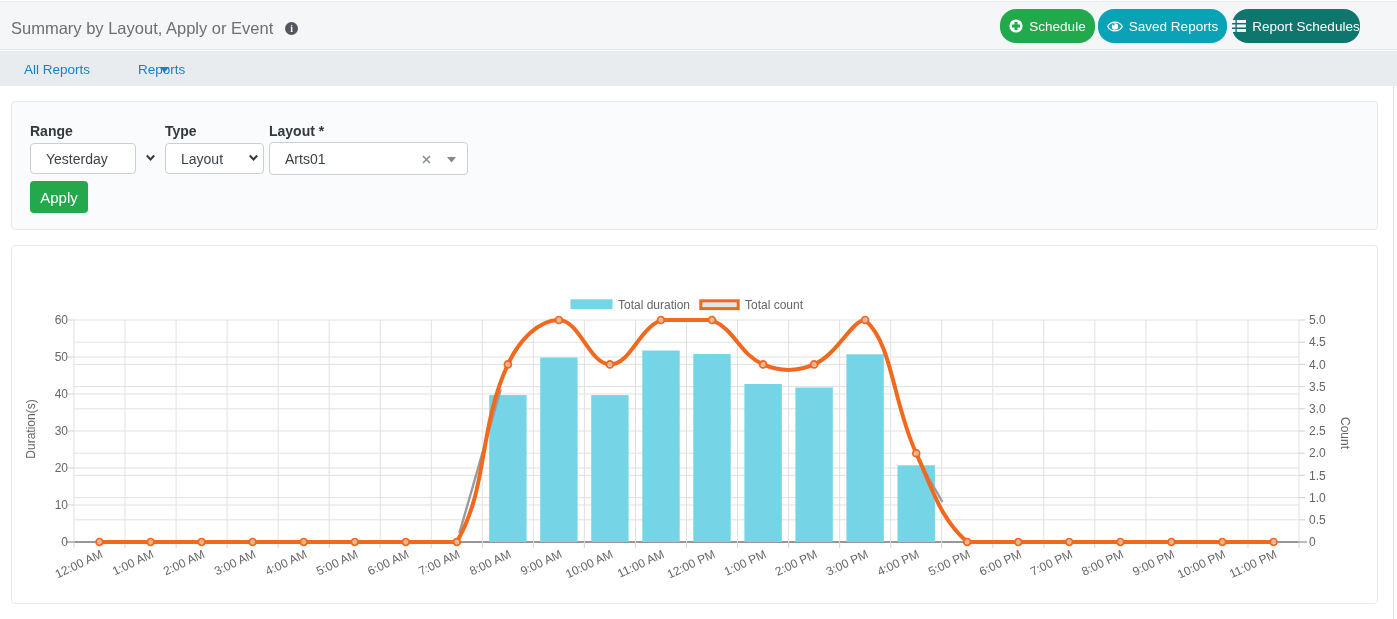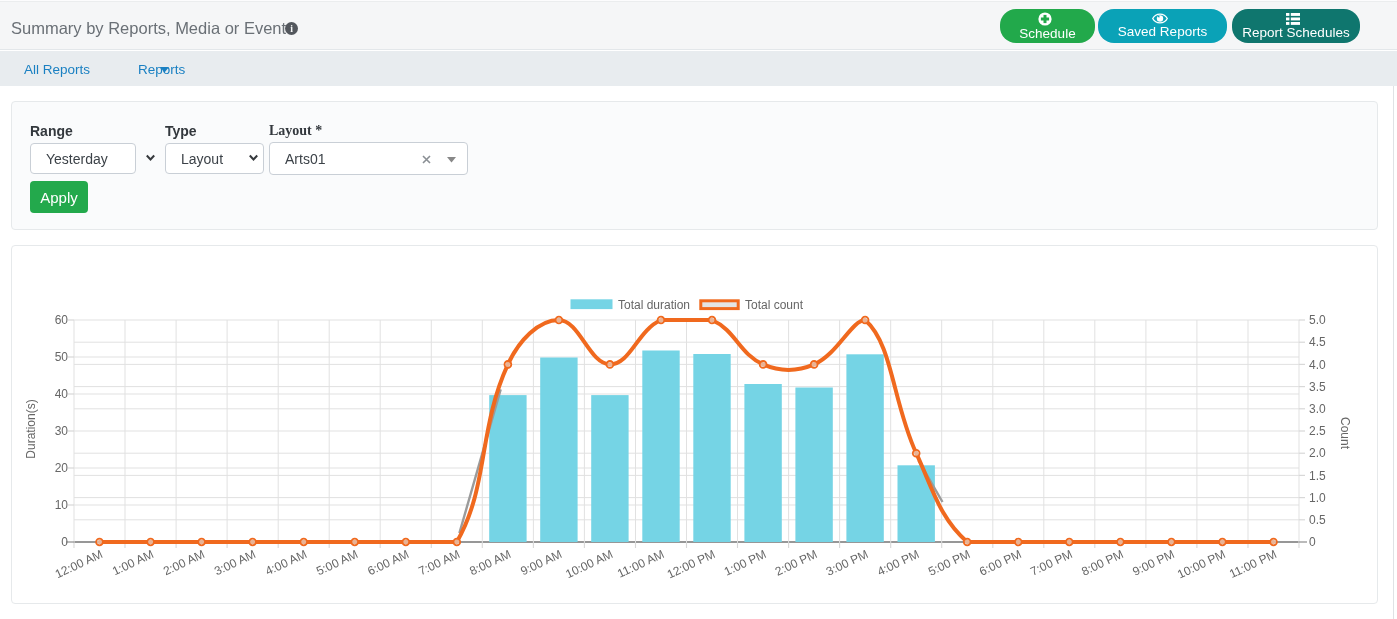--- a/index.html
+++ b/index.html
@@ -1,37 +1,37 @@
 <!DOCTYPE html>
 <html><head>
 <meta charset="utf-8">
 <style>
 * { margin:0; padding:0; box-sizing:border-box; }
 body { width:1397px; height:619px; position:relative; font-family:"Liberation Sans", sans-serif; background:#fff; overflow:hidden; }
 .band1 { position:absolute; left:0; top:0; width:1397px; height:50px; background:#f5f6f7; border-bottom:1px solid #e3e7ea; }
 .band2 { position:absolute; left:0; top:51px; width:1397px; height:35px; background:#e8ecef; }
 .title { position:absolute; left:11px; top:19px; font-size:16.5px; color:#6a7076; }
 .info { position:absolute; left:285px; top:22px; width:13px; height:13px; }
-.btn { position:absolute; top:9px; height:34px; border-radius:16px; color:#fff; font-size:13.5px; display:flex; align-items:center; justify-content:center;flex-direction:column; }
+.btn { position:absolute; top:9px; height:34px; border-radius:16px; color:#fff; font-size:13.5px; display:flex; align-items:center; justify-content:center; }
 .btn svg { margin-right:6px; }
 .navlink { position:absolute; font-size:13.5px; color:#1a80c2; top:62px; }
 .card { position:absolute; left:11px; width:1367px; border:1px solid #e6e9eb; border-radius:4px; }
 .card1 { top:101px; height:129px; background:#fafbfc; }
 .card2 { top:245px; height:359px; background:#fff; }
 .flabel { position:absolute; top:123px; font-size:14px; font-weight:bold; color:#33383d;text-align:center; }
 .sel { position:absolute; top:143px; height:31px; background:#fff; border:1px solid #c9cfd6; border-radius:4px; font-size:14px; color:#3c4248; display:flex; align-items:center; padding-left:15px; }
 .apply { position:absolute; left:30px; top:181px; width:58px; height:32px; background:#23a94c; border-radius:4px; color:#fff; font-size:15px; display:flex; align-items:center; justify-content:center; }
 .vline { position:absolute; left:1393px; top:86px; width:1px; height:533px; background:#dfe2e5; }
 </style>
 </head>
 <body>
 <div class="band1"></div>
 <div style="position:absolute;left:0;top:0;width:1397px;height:2px;background:#fcfcfd;border-bottom:1px solid #ebedee;"></div>
 <div class="band2"></div>
-<div class="title">Summary by Reports, Media or Event</div>
+<div class="title">Summary by Layout, Apply or Event</div>
 <svg class="info" viewBox="0 0 16 16">
     <circle cx="8" cy="8" r="8" fill="#53575d"></circle>
     <text x="8" y="12.6" text-anchor="middle" font-family="Liberation Serif, serif" font-weight="bold" font-size="12" fill="#f5f6f7">i</text>
   </svg>
 
 <div class="btn" style="left:1000px;width:95px;background:#22a94b;">
 <svg width="14" height="14" viewBox="0 0 14 14">
       <circle cx="7" cy="7" r="6.6" fill="#fff"></circle>
       <line x1="7" y1="2.9" x2="7" y2="11.1" stroke="#22a94b" stroke-width="3"></line>
       <line x1="2.9" y1="7" x2="11.1" y2="7" stroke="#22a94b" stroke-width="3"></line>
@@ -64,21 +64,21 @@
 <div class="navlink" style="left:107px;margin-left:31px;">Reports</div>
 <svg style="position:absolute;left:160px;top:67px;" width="9" height="5.5" viewBox="0 0 9 5.5">
     <path d="M0 0 L9 0 L4.5 5.5 Z" fill="#1a80c2"></path>
   </svg>
 
 <div class="card card1"></div>
 <div class="card card2"></div>
 
 <div class="flabel" style="left:30px;">Range</div>
 <div class="flabel" style="left:165px;">Type</div>
-<div class="flabel" style="left:269px;font-family:Liberation Serif, serif;">Layout *</div>
+<div class="flabel" style="left:269px;">Layout *</div>
 <div class="sel" style="left:30px;width:106px;">Yesterday</div>
 <div class="sel" style="left:165px;width:99px;">Layout</div>
 <div class="sel" style="left:269px;width:199px;top:142px;height:33px;">Arts01</div>
 <svg style="position:absolute;left:146px;top:154px;" width="9" height="8" viewBox="0 0 9 8">
     <path d="M0.8 1.5 L4.5 5.5 L8.2 1.5" fill="none" stroke="#36393d" stroke-width="2"></path>
   </svg>
 <svg style="position:absolute;left:249px;top:154px;" width="9" height="8" viewBox="0 0 9 8">
     <path d="M0.8 1.5 L4.5 5.5 L8.2 1.5" fill="none" stroke="#36393d" stroke-width="2"></path>
   </svg>
 <svg style="position:absolute;left:422px;top:155px;" width="9" height="9" viewBox="0 0 9 9">

